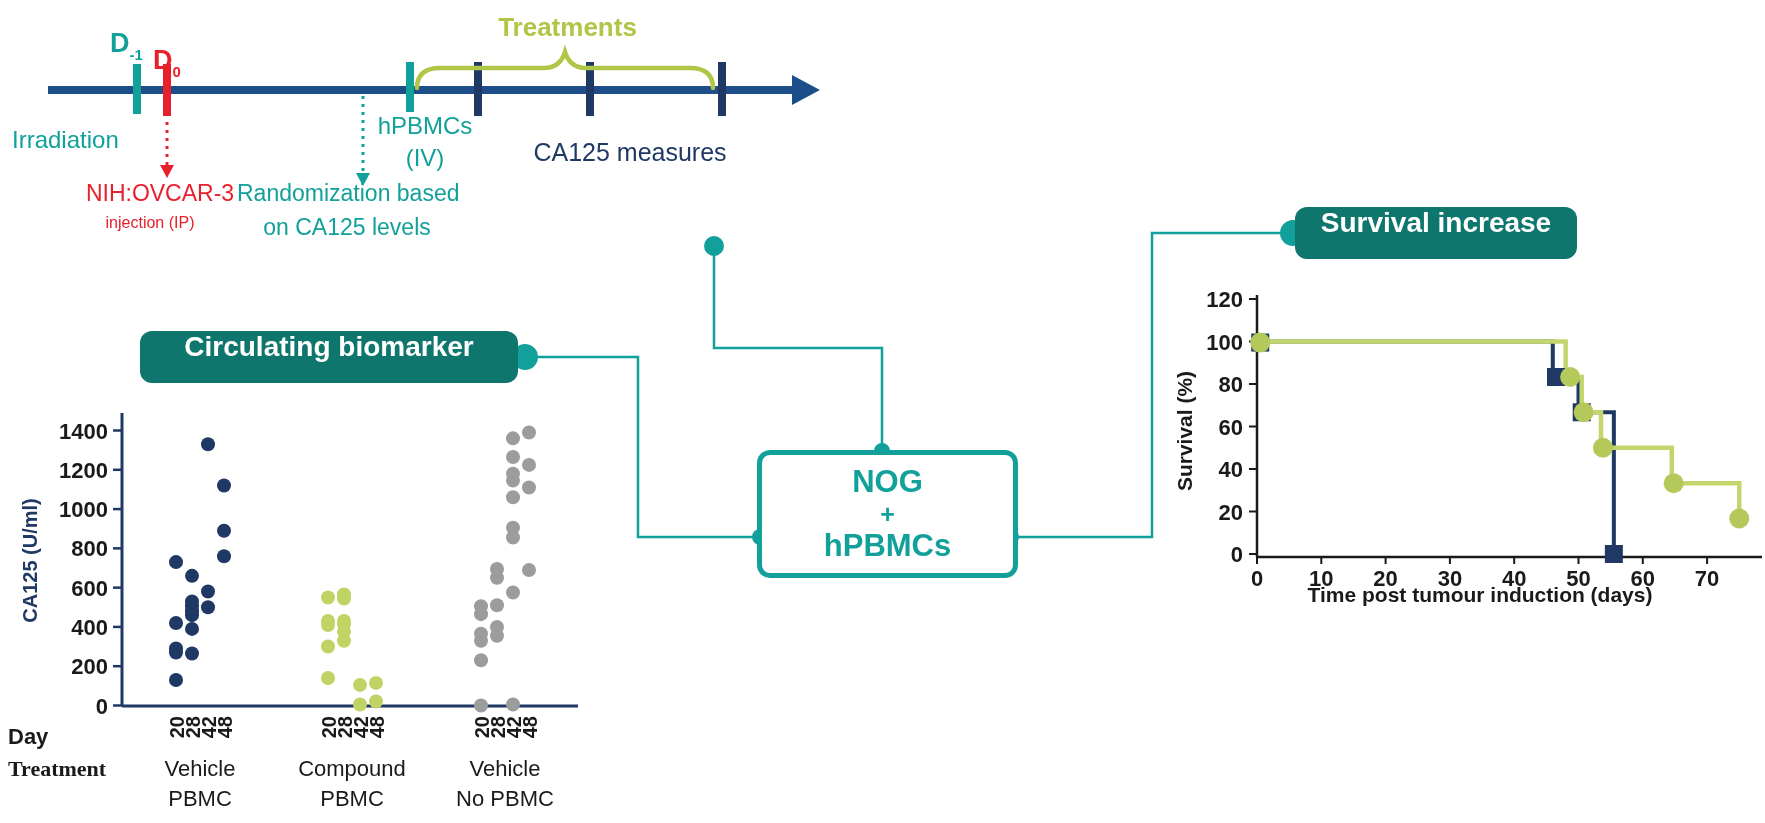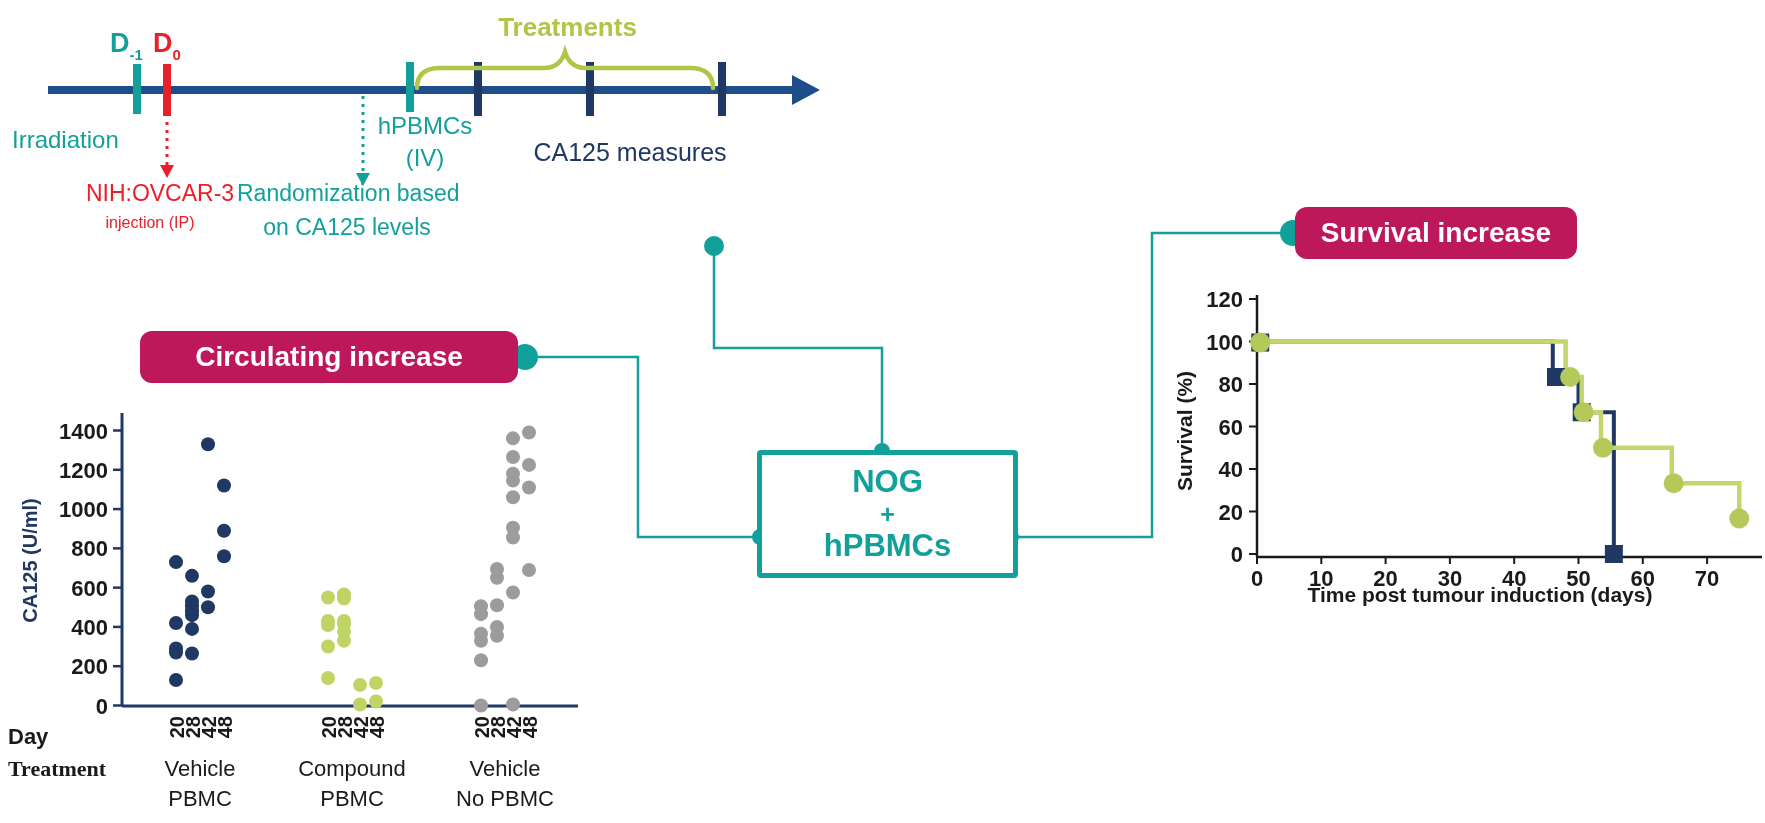--- a/index.html
+++ b/index.html
@@ -6,25 +6,25 @@
   body{width:1765px;height:823px;position:relative;overflow:hidden;
        font-family:"Liberation Sans", sans-serif;}
   svg{position:absolute;left:0;top:0;}
   .lbl{position:absolute;white-space:nowrap;}
   .teal{color:#12A19A;}
   .navy{color:#1F3864;}
   .red{color:#E8202C;}
   .lime{color:#AFC647;}
   .black{color:#1A1A1A;}
   .center{text-align:center;}
-  .badge{position:absolute;background:#be185d;border-radius:12px;color:#fff;
-         font-weight:bold;font-size:28px;display:flex;align-items:center;
+  .badge{position:absolute;background:#0f766e;border-radius:12px;color:#fff;
+         font-weight:bold;font-size:28px;display:flex;
          justify-content:center;z-index:3;}
   .nog-box{position:absolute;left:757px;top:450px;width:251px;height:118px;
-           border:5px solid #12A19A;border-radius:4px;background:#fff;
+           border:5px solid #12A19A;border-radius:13px;background:#fff;
            display:flex;flex-direction:column;align-items:center;
            justify-content:center;z-index:2;color:#12A19A;font-weight:bold;}
   .nog-box .l1,.nog-box .l3{font-size:31px;line-height:36px;}
   .nog-box .l2{font-size:25px;line-height:28px;}
   .dsub{font-size:15px;font-weight:bold;position:relative;top:8px;}
   .dbase{font-size:27px;font-weight:bold;}
   .rot{transform:rotate(-90deg);transform-origin:center center;text-align:center;}
 </style>
 </head>
 <body>
@@ -63,33 +63,33 @@
     <circle cx="714" cy="246" r="10"></circle>
     <circle cx="882" cy="451" r="8"></circle>
     <circle cx="760" cy="537" r="8"></circle>
     <circle cx="1011" cy="537" r="8"></circle>
     <circle cx="525" cy="357" r="13"></circle>
     <circle cx="1293" cy="233" r="13"></circle>
   </g>
 </svg>
 
 <div class="lbl teal" style="left:110px;top:28px;z-index:2;"><span class="dbase">D</span><span class="dsub">-1</span></div>
-<div class="lbl red" style="left:153px;top:28px;z-index:2;text-align:center;"><span class="dbase">D</span><span class="dsub">0</span></div>
+<div class="lbl red" style="left:153px;top:45px;z-index:2;text-align:center;"><span class="dbase">D</span><span class="dsub">0</span></div>
 <div class="lbl teal" style="left:12px;top:126px;font-size:24px;z-index:2;">Irradiation</div>
 <div class="lbl red center" style="left:65px;top:180px;width:190px;font-size:23px;z-index:2;">NIH:OVCAR-3</div>
 <div class="lbl red center" style="left:55px;top:214px;width:190px;font-size:16px;z-index:2;">injection (IP)</div>
 <div class="lbl teal center" style="left:237px;top:180px;width:220px;font-size:23px;z-index:2;">Randomization based</div>
 <div class="lbl teal center" style="left:237px;top:214px;width:220px;font-size:23px;z-index:2;">on CA125 levels</div>
 <div class="lbl teal center" style="left:360px;top:112px;width:130px;font-size:24px;z-index:2;">hPBMCs</div>
 <div class="lbl teal center" style="left:360px;top:144px;width:130px;font-size:24px;z-index:2;">(IV)</div>
 <div class="lbl navy center" style="left:520px;top:122px;width:220px;font-size:25px;z-index:2;margin-top:16px;">CA125 measures</div>
 <div class="lbl lime center" style="left:455px;top:12px;width:225px;font-size:26px;font-weight:600;z-index:2;">Treatments</div>
 
 <div class="badge" style="left:140px;top:331px;width:378px;height:52px;">
-    <span>Circulating increase</span>
+    <span>Circulating biomarker</span>
   </div>
 <div class="badge" style="left:1295px;top:207px;width:282px;height:52px;">
     <span>Survival increase</span>
   </div>
 <div class="nog-box">
   <div class="l1">NOG</div>
   <div class="l2">+</div>
   <div class="l3">hPBMCs</div>
 </div>
 

